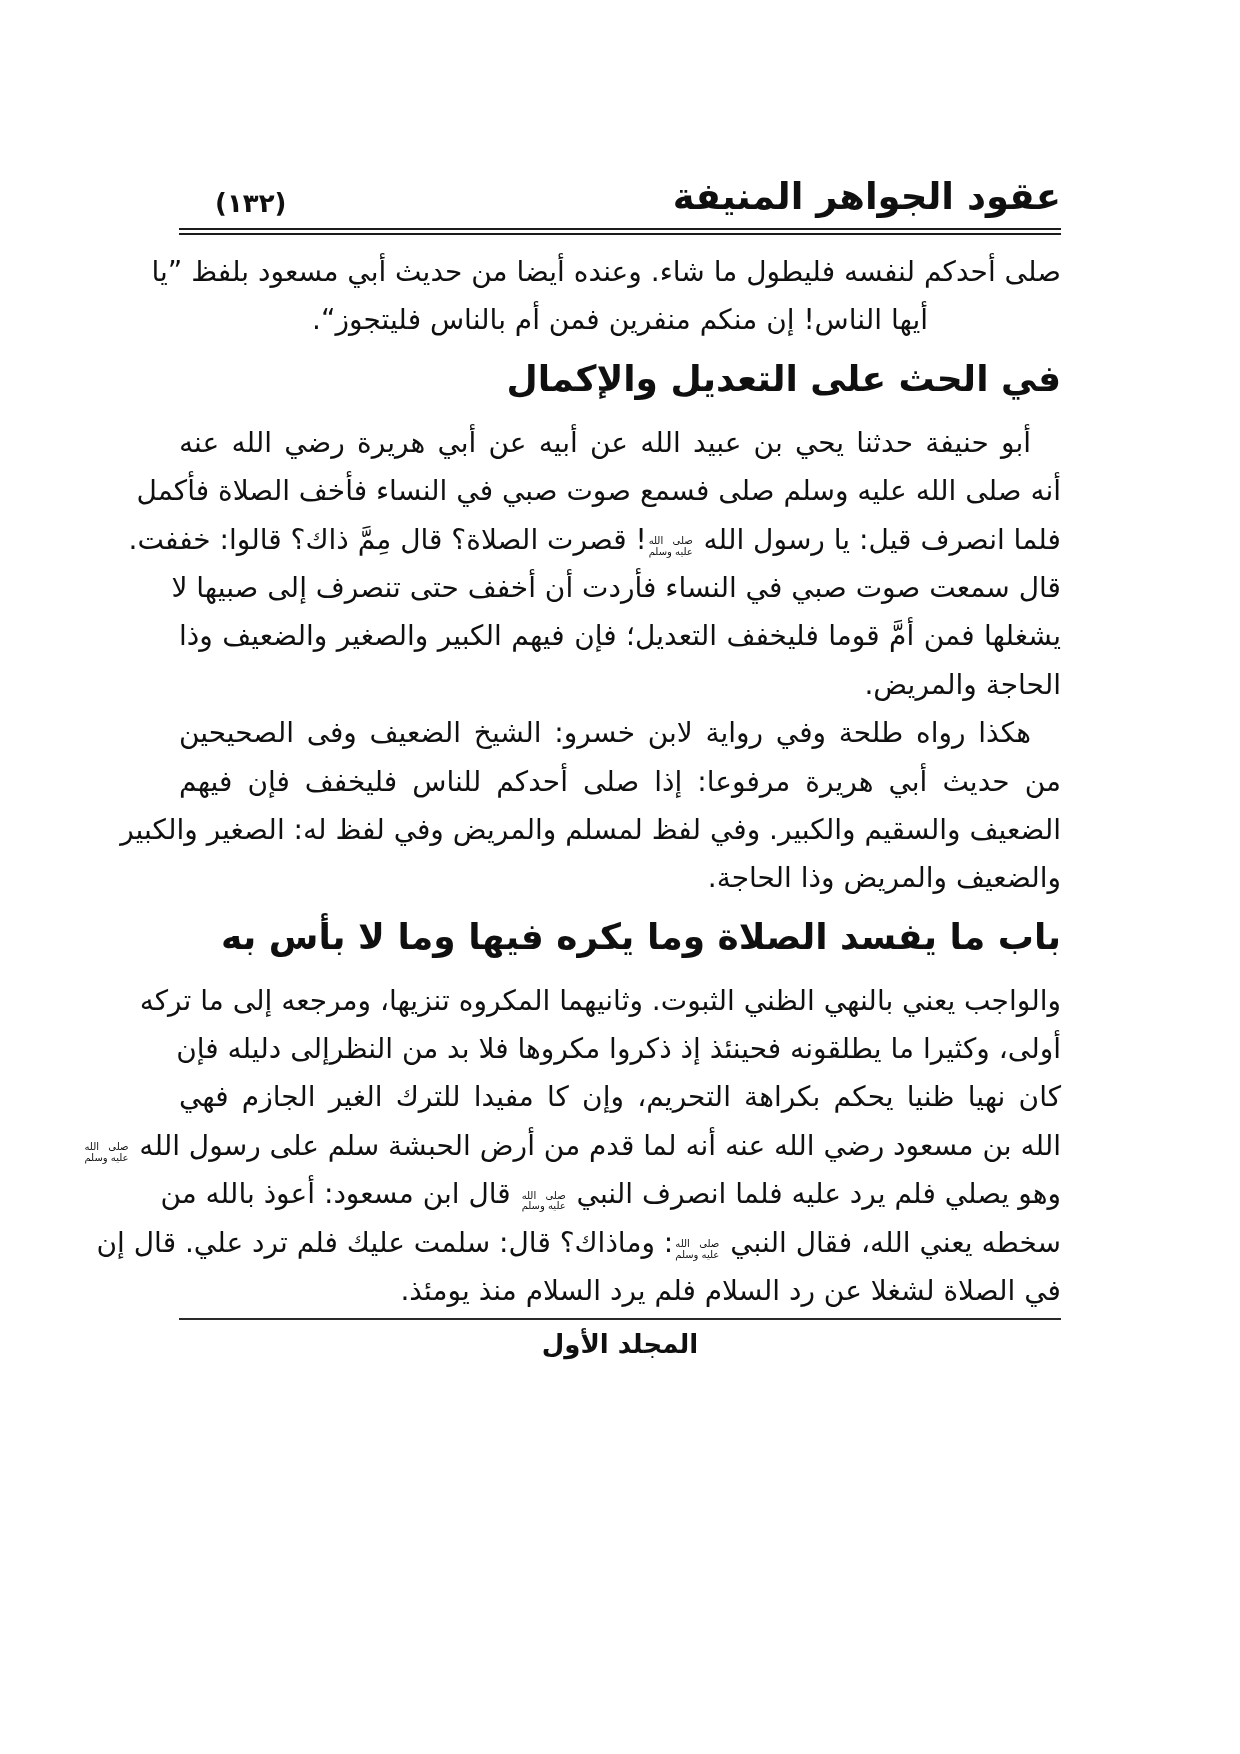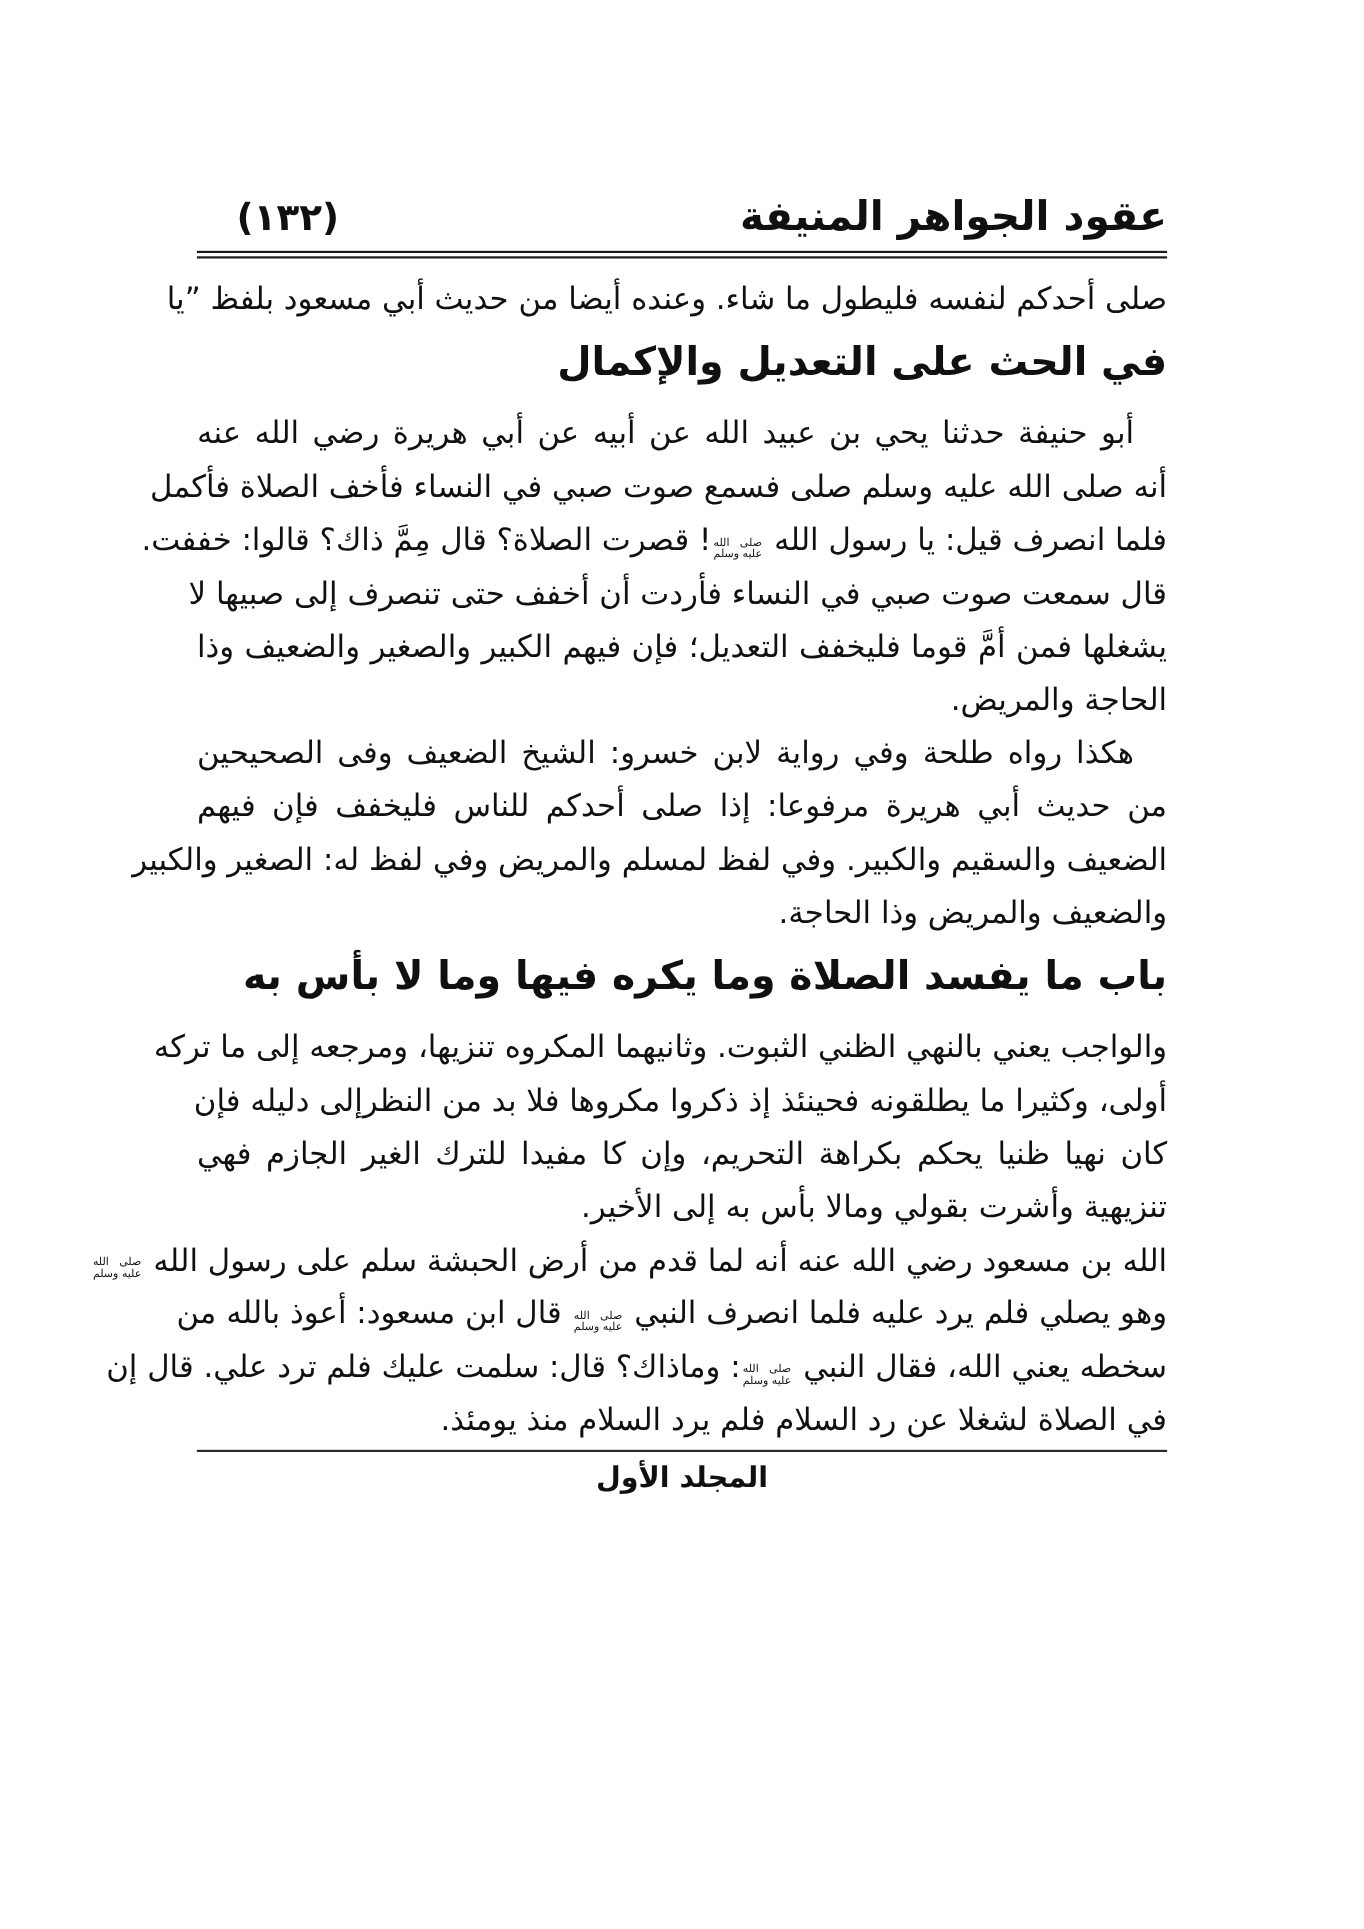--- a/index.html
+++ b/index.html
@@ -4,21 +4,21 @@
 <style>
   html,body { margin:0; padding:0; background:#e8e8e8; }
   .page {
     position:relative; width:1240px; height:1754px; background:#ffffff;
     margin:0 auto; font-family:"DejaVu Sans", sans-serif; color:#101010;
     overflow:hidden;
   }
   .content { width:882px; margin:0 auto; padding-top:168px; direction:rtl; }
   .hdr { display:flex; justify-content:space-between; align-items:flex-end; height:50px; }
   .hdr .title { font-size:37px; font-weight:bold; letter-spacing:-0.5px; }
-  .hdr .pno { font-size:34px; font-weight:bold; margin-left:36px; }
+  .hdr .pno { font-size:26px; font-weight:bold; margin-left:36px; }
   .rule2 { margin-top:10px; height:3px; border-top:2px solid #1b1b1b; border-bottom:2px solid #1b1b1b; }
   .bodytext { margin-top:13px; }
   .line { height:48.4px; line-height:48.4px; font-size:28px; white-space:nowrap; }
   .j { text-align:justify; text-align-last:justify; }
   .r { text-align:right; }
   .c { text-align:center; white-space:normal; }
   .ind { padding-right:30px; }
   .heading { font-size:36px; font-weight:bold; text-align:right; height:56px; line-height:56px; margin:6px 0 12px; }
   .para { margin:0; }
   .saw { display:inline-block; font-size:10px; line-height:1.05; text-align:center;
@@ -36,20 +36,21 @@
     <div class="hdr">
       <span class="title">عقود الجواهر المنيفة</span>
       <span class="pno">(١٣٢)</span>
     </div>
 
     <div class="rule2"></div>
 
     <div class="bodytext">
         <div class="para">
           <div class="line j">صلى أحدكم لنفسه فليطول ما شاء. وعنده أيضا من حديث أبي مسعود بلفظ ”يا</div>
+          <div class="line c">أيها الناس! إن منكم منفرين فمن أم بالناس فليتجوز“.</div>
         </div>
         <div class="heading">في الحث على التعديل والإكمال</div>
         <div class="para">
           <div class="line j ind">أبو حنيفة حدثنا يحي بن عبيد الله عن أبيه عن أبي هريرة رضي الله عنه</div>
           <div class="line j">أنه صلى الله عليه وسلم صلى فسمع صوت صبي في النساء فأخف الصلاة فأكمل</div>
           <div class="line j">فلما انصرف قيل: يا رسول الله <span class="saw"><span>صلى الله</span><span>عليه وسلم</span></span>! قصرت الصلاة؟ قال مِمَّ ذاك؟ قالوا: خففت.</div>
           <div class="line j">قال سمعت صوت صبي في النساء فأردت أن أخفف حتى تنصرف إلى صبيها لا</div>
           <div class="line j">يشغلها فمن أمَّ قوما فليخفف التعديل؛ فإن فيهم الكبير والصغير والضعيف وذا</div>
           <div class="line r">الحاجة والمريض.</div>
         </div>
@@ -57,21 +58,20 @@
           <div class="line j ind">هكذا رواه طلحة وفي رواية لابن خسرو: الشيخ الضعيف وفى الصحيحين</div>
           <div class="line j">من حديث أبي هريرة مرفوعا: إذا صلى أحدكم للناس فليخفف فإن فيهم</div>
           <div class="line j">الضعيف والسقيم والكبير. وفي لفظ لمسلم والمريض وفي لفظ له: الصغير والكبير</div>
           <div class="line r">والضعيف والمريض وذا الحاجة.</div>
         </div>
         <div class="heading">باب ما يفسد الصلاة وما يكره فيها وما لا بأس به</div>
         <div class="para">
           <div class="line j">والواجب يعني بالنهي الظني الثبوت. وثانيهما المكروه تنزيها، ومرجعه إلى ما تركه</div>
           <div class="line j">أولى، وكثيرا ما يطلقونه فحينئذ إذ ذكروا مكروها فلا بد من النظرإلى دليله فإن</div>
           <div class="line j">كان نهيا ظنيا يحكم بكراهة التحريم، وإن كا مفيدا للترك الغير الجازم فهي</div>
-          <div class="line r">تنزيهية وأشرت بقولي ومالا بأس به إلى الأخير.</div>
         </div>
         <div class="para">
           <div class="line j">الله بن مسعود رضي الله عنه أنه لما قدم من أرض الحبشة سلم على رسول الله <span class="saw"><span>صلى الله</span><span>عليه وسلم</span></span></div>
           <div class="line j">وهو يصلي فلم يرد عليه فلما انصرف النبي <span class="saw"><span>صلى الله</span><span>عليه وسلم</span></span> قال ابن مسعود: أعوذ بالله من</div>
           <div class="line j">سخطه يعني الله، فقال النبي <span class="saw"><span>صلى الله</span><span>عليه وسلم</span></span>: وماذاك؟ قال: سلمت عليك فلم ترد علي. قال إن</div>
           <div class="line r">في الصلاة لشغلا عن رد السلام فلم يرد السلام منذ يومئذ.</div>
         </div>
       </div>
 
     <div class="footer-rule"></div>

